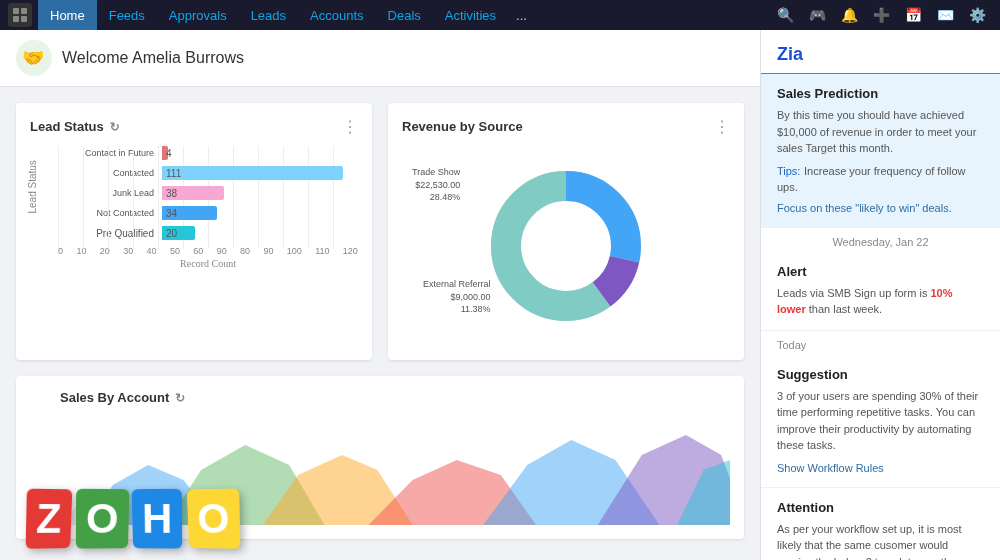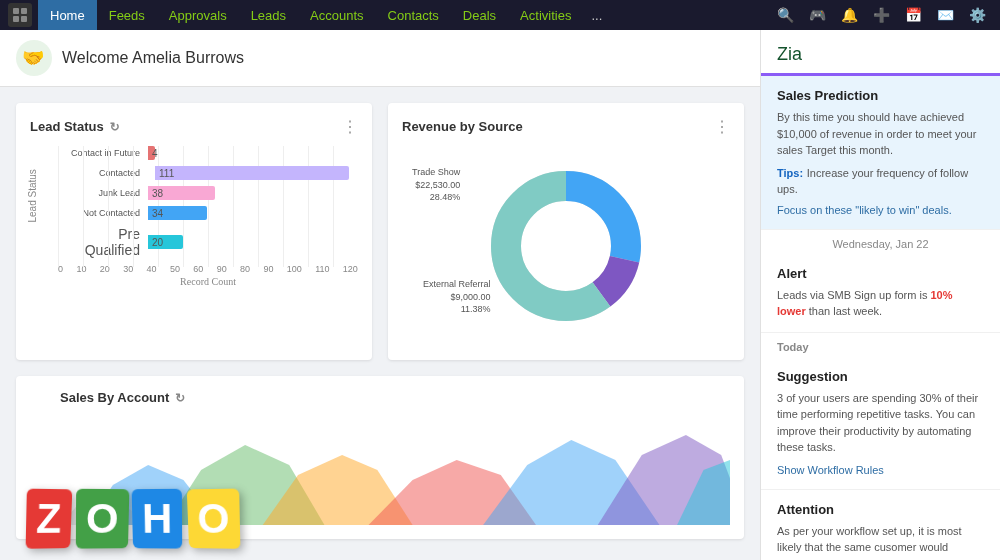--- a/index.html
+++ b/index.html
@@ -1,21 +1,21 @@
 <!DOCTYPE html>
 <html><head>
   <meta charset="utf-8">
   <style>
     * { margin: 0; padding: 0; box-sizing: border-box; }
     body { font-family: -apple-system, BlinkMacSystemFont, 'Segoe UI', sans-serif; font-size: 13px; background: #f0f0f0; width: 1000px; height: 560px; overflow: hidden; }
 
     
     .top-nav { display: flex; align-items: center; background: #1a1a2e; height: 30px; padding: 0 8px; }
     .nav-app-icon { width: 24px; height: 24px; background: #333; border-radius: 3px; display: flex; align-items: center; justify-content: center; margin-right: 6px; cursor: pointer; }
-    .nav-item { color: #84cc16; padding: 0 12px; height: 30px; display: flex; align-items: center; cursor: pointer; font-size: 13px; }
+    .nav-item { color: #0ea5e9; padding: 0 12px; height: 30px; display: flex; align-items: center; cursor: pointer; font-size: 13px; }
     .nav-item.active { background: #2e6da4; color: #fff; }
     .nav-more { color: #ccc; padding: 0 8px; cursor: pointer; }
     .nav-icons { margin-left: auto; display: flex; align-items: center; gap: 4px; }
     .nav-icon-btn { color: #ccc; width: 28px; height: 28px; display: flex; align-items: center; justify-content: center; cursor: pointer; font-size: 14px; border-radius: 3px; }
 
     
     .main-area { display: flex; height: 530px; }
     .content-area { flex: 1; overflow-y: auto; background: #f0f2f5; }
 
     
@@ -25,39 +25,39 @@
 
     
     .dashboard { padding: 16px; display: grid; grid-template-columns: 1fr 1fr; gap: 16px; }
     .card { background: #fff; border-radius: 4px; box-shadow: 0 1px 3px rgba(0,0,0,0.1); padding: 14px; }
     .card-header { display: flex; align-items: center; justify-content: space-between; margin-bottom: 10px; }
     .card-title { font-size: 13px; font-weight: 600; color: #333; display: flex; align-items: center; gap: 6px; }
     .card-menu { color: #999; cursor: pointer; font-size: 16px; }
     .refresh-icon { color: #888; font-size: 12px; cursor: pointer; }
     .chart-y-label { position: absolute; left: -24px; top: 50%; transform: rotate(-90deg) translateX(50%); font-size: 10px; color: #888; white-space: nowrap; }
     .bar-row { display: flex; align-items: center; margin-bottom: 6px; }
-    .bar-label { width: 90px; font-size: 10px; color: #555; text-align: right; padding-right: 8px; flex-shrink: 0; }
+    .bar-label { width: 104px; font-size: 10px; color: #555; text-align: right; padding-right: 8px; flex-shrink: 0; }
     .bar-track { flex: 1; height: 14px; position: relative; }
     .bar-fill { height: 100%; border-radius: 0 2px 2px 0; display: flex; align-items: center; }
     .bar-value { font-size: 10px; color: #555; margin-left: 4px; white-space: nowrap; }
     .x-label { font-size: 10px; color: #888; text-align: center; margin-top: 4px; margin-left: 90px; }
 
     
     .donut-container { display: flex; align-items: center; justify-content: center; position: relative; height: 200px; }
     .sales-tooltip { position: absolute; background: rgba(0,0,0,0.75); color: #fff; font-size: 10px; padding: 4px 6px; border-radius: 3px; top: 10px; left: 40%; line-height: 1.5; }
 
     
     .zia-panel { width: 240px; background: #fff; border-left: 1px solid #e0e0e0; display: flex; flex-direction: column; overflow-y: auto; }
-    .zia-header { padding: 14px 16px 8px; font-size: 18px; font-weight: 400; color: #14532d; border-bottom: 3px solid #8b5cf6; }
+    .zia-header { padding: 14px 16px 8px; font-size: 18px; font-weight: 700; color: #1d4ed8; border-bottom: 1px solid #8b5cf6; }
     .zia-section { padding: 12px 16px; border-bottom: 1px solid #f0f0f0; }
     .zia-section-title { font-size: 13px; font-weight: 600; color: #222; margin-bottom: 6px; }
     .zia-section-text { font-size: 11px; color: #555; line-height: 1.5; }
     .zia-link { color: #2e6da4; font-size: 11px; cursor: pointer; text-decoration: none; }
     .zia-date { font-size: 11px; color: #888; padding: 8px 16px 4px; text-align: center; }
-    .zia-today { font-size: 11px; color: #888; padding: 8px 16px 4px; font-weight: 700; }
+    .zia-today { font-size: 11px; color: #888; padding: 8px 16px 4px; font-weight: 400; }
     .highlight-red { color: #e53935; font-weight: 600; }
 
     
     svg.donut { overflow: visible; }
 
     .card-full { grid-column: 1 / -1; padding-left: 44px; }
   </style>
 </head>
 <body>
 
@@ -68,21 +68,20 @@
       <rect x="9" y="1" width="6" height="6" rx="1" fill="#888"></rect>
       <rect x="1" y="9" width="6" height="6" rx="1" fill="#888"></rect>
       <rect x="9" y="9" width="6" height="6" rx="1" fill="#888"></rect>
     </svg>
   </div>
   <div class="nav-item active">Home</div>
   <div class="nav-item">Feeds</div>
   <div class="nav-item">Approvals</div>
   <div class="nav-item">Leads</div>
   <div class="nav-item">Accounts</div>
-  <div class="nav-item">Contacts</div>
   <div class="nav-item">Deals</div>
   <div class="nav-item">Activities</div>
   <div class="nav-more">...</div>
   <div class="nav-icons">
     <div class="nav-icon-btn">🔍</div>
     <div class="nav-icon-btn">🎮</div>
     <div class="nav-icon-btn">🔔</div>
     <div class="nav-icon-btn">➕</div>
     <div class="nav-icon-btn">📅</div>
     <div class="nav-icon-btn">✉️</div>
@@ -133,21 +132,21 @@
               <div class="bar-track">
                 <div class="bar-fill" style="width:3.3%; background:#e57373;">
                   <span class="bar-value">4</span>
                 </div>
               </div>
             </div>
 
             <div class="bar-row">
               <div class="bar-label" style="font-size:9px;">Contacted</div>
               <div class="bar-track">
-                <div class="bar-fill" style="width:92.5%; background:#c4b5fd;margin-left:7px;">
+                <div class="bar-fill" style="width:92.5%; background:#7dd3fc;">
                   <span class="bar-value">111</span>
                 </div>
               </div>
             </div>
 
             <div class="bar-row">
               <div class="bar-label" style="font-size:9px;">Junk Lead</div>
               <div class="bar-track">
                 <div class="bar-fill" style="width:31.7%; background:#f9a8d4;">
                   <span class="bar-value">38</span>
@@ -158,21 +157,21 @@
             <div class="bar-row">
               <div class="bar-label" style="font-size:9px;">Not Contacted</div>
               <div class="bar-track">
                 <div class="bar-fill" style="width:28.3%; background:#42a5f5;">
                   <span class="bar-value">34</span>
                 </div>
               </div>
             </div>
 
             <div class="bar-row">
-              <div class="bar-label" style="font-size:14px;padding-left:6px;">Pre Qualified</div>
+              <div class="bar-label" style="font-size:10px;padding-left:6px;">Pre Qualified</div>
               <div class="bar-track">
                 <div class="bar-fill" style="width:16.7%; background:#26c6da;">
                   <span class="bar-value">20</span>
                 </div>
               </div>
             </div>
 
             <div style="display:flex; justify-content:space-between; font-size:9px; color:#888; margin-top:2px; padding-left:0;">
               <span>0</span>
                 <span>10</span>
@@ -262,21 +261,21 @@
     </div>
   </div>
 
   <div class="zia-panel">
     <div class="zia-header">Zia</div>
 
     <div class="zia-section" style="background:#e8f4fd;">
       <div class="zia-section-title">Sales Prediction</div>
       <div class="zia-section-text">By this time you should have achieved $10,000 of revenue in order to meet your sales Target this month.</div>
       <div style="margin-top:6px;">
-        <span style="font-size:11px; color:#1565c0; font-weight:700;">Tips:</span>
+        <span style="font-size:11px; color:#1565c0; font-weight:400;">Tips:</span>
         <span class="zia-section-text">Increase your frequency of follow ups.</span>
       </div>
       <div style="margin-top:4px;">
         <a class="zia-link" href="#">Focus on these "likely to win" deals.</a>
       </div>
     </div>
 
     <div class="zia-date">Wednesday, Jan  22</div>
 
     <div class="zia-section">

